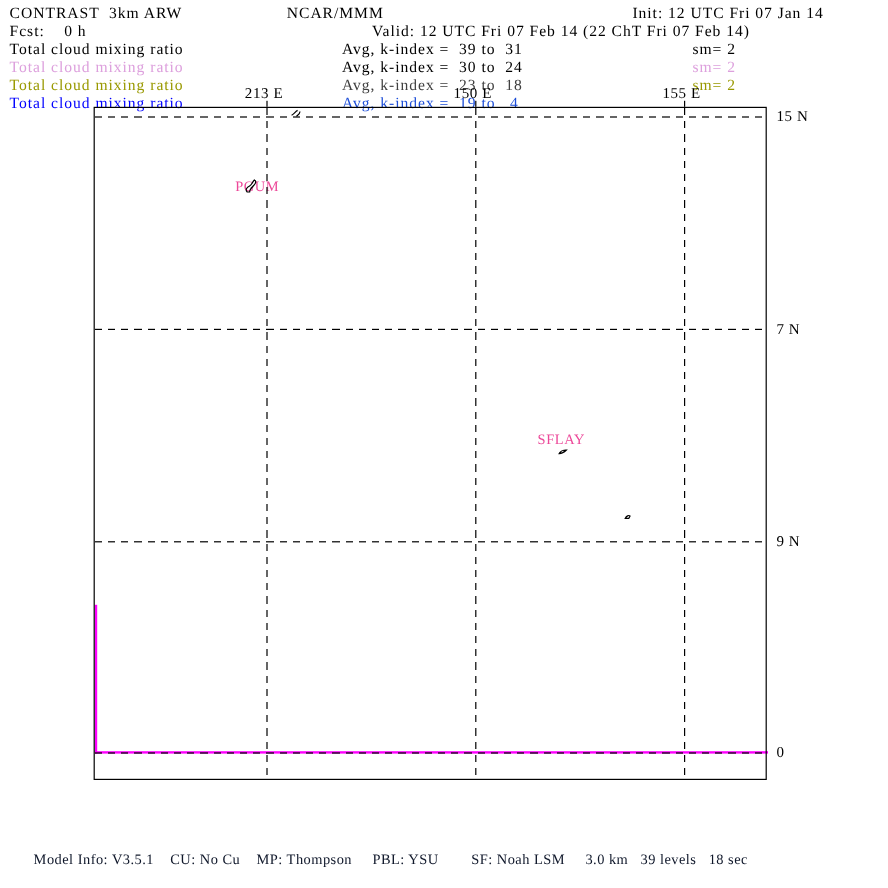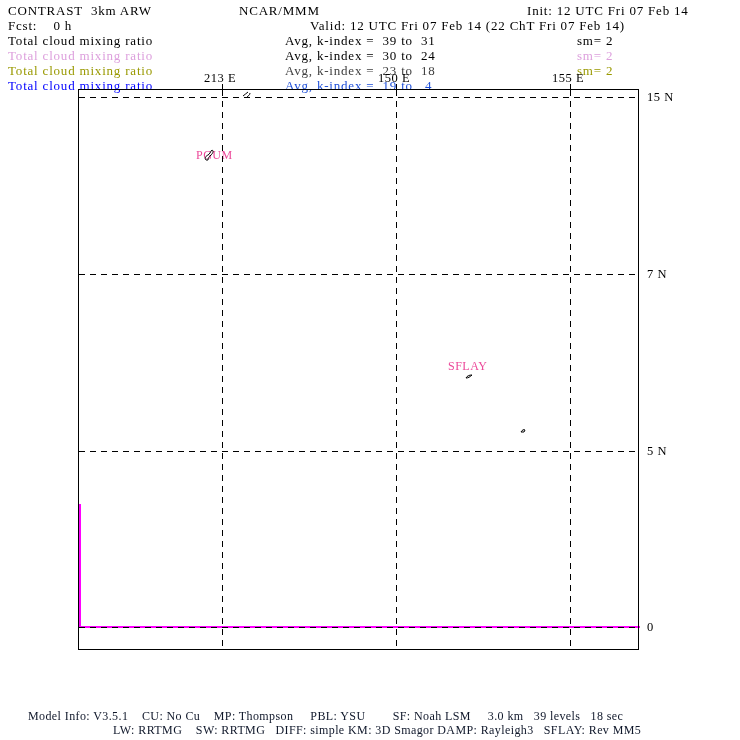--- a/index.html
+++ b/index.html
@@ -18,21 +18,21 @@
   .island{position:absolute;z-index:2;}
   .footer-line{position:absolute;white-space:pre;font-size:12px;letter-spacing:0.4px;line-height:12px;color:#0f172a;z-index:1;}
 </style>
 </head>
 <body>
 
 <div class="canvas">
 
   <span class="t" style="left:8px;top:4px;">CONTRAST  3km ARW</span>
   <span class="t" style="left:239px;top:4px;">NCAR/MMM</span>
-  <span class="t" style="left:527px;top:4px;">Init: 12 UTC Fri 07 Feb 14</span>
+  <span class="t" style="left:527px;top:4px;">Init: 12 UTC Fri 07 Jan 14</span>
 
   <span class="t" style="left:8px;top:19px;">Fcst:    0 h</span>
   <span class="t" style="left:310px;top:19px;">Valid: 12 UTC Fri 07 Feb 14 (22 ChT Fri 07 Feb 14)</span>
 
   <span class="t" style="left: 8px; top: 34px; color: rgb(0, 0, 0);">Total cloud mixing ratio</span>
   <span class="t" style="left: 285px; top: 34px; color: rgb(0, 0, 0);">Avg, k-index =  39 to  31</span>
   <span class="t" style="left: 577px; top: 34px; color: rgb(0, 0, 0);">sm= 2</span>
 
   <span class="t" style="left: 8px; top: 49px; color: rgb(221, 160, 221);">Total cloud mixing ratio</span>
   <span class="t" style="left: 285px; top: 49px; color: #000000;">Avg, k-index =  30 to  24</span>
@@ -59,21 +59,21 @@
   <div class="gl-v" style="left:396px;"></div>
   <div class="gl-v" style="left:570px;"></div>
 
   <div class="gl-h" style="top:97px;"></div>
   <div class="gl-h" style="top:274px;"></div>
   <div class="gl-h" style="top:451px;"></div>
   <div class="gl-h" style="top:627px;"></div>
 
   <span class="axis-label" style="left:647px;top:91px;">15 N</span>
   <span class="axis-label" style="left:647px;top:268px;">7 N</span>
-  <span class="axis-label" style="left:647px;top:445px;">5 N</span>
+  <span class="axis-label" style="left:647px;top:445px;">9 N</span>
   <span class="axis-label" style="left:647px;top:621px;">0</span>
 
   <span class="station" style="left:196px;top:149px;">PGUM</span>
   <span class="station" style="left:448px;top:360px;">SFLAY</span>
 
   <svg class="island" style="left:242px;top:91px;" width="9" height="7">
     <path d="M1,5 C3,4 4,2 6,1 M5,6 C6,5 8,4 8,2" stroke="#000" stroke-width="1" fill="none"></path>
   </svg>
   <svg class="island" style="left:203px;top:149px;" width="14" height="13">
     <path d="M3,11 C1,9 3,7 5,6 C7,5 7,3 9,1 C11,2 10,4 8,6 C6,8 5,9 5,11 Z" stroke="#000" stroke-width="1" fill="none"></path>
@@ -82,15 +82,14 @@
     <path d="M1,5 C2,3 4,2 7,2 C5,4 3,5 1,5 Z" stroke="#000" stroke-width="1" fill="none"></path>
   </svg>
   <svg class="island" style="left:520px;top:428px;" width="7" height="6">
     <path d="M1,4 C2,2 4,1 5,2 L4,4 Z" stroke="#000" stroke-width="1" fill="none"></path>
   </svg>
 
   <div class="trace" style="left:79px;top:504px;width:2px;height:124px;background:#FF00FF;"></div>
   <div class="trace" style="left:79px;top:626px;width:561px;height:2px;background:#FF00FF;"></div>
 
   <span class="footer-line" style="left:28px;top:710px;">Model Info: V3.5.1    CU: No Cu    MP: Thompson     PBL: YSU        SF: Noah LSM     3.0 km   39 levels   18 sec</span>
-  <span class="footer-line" style="left:113px;top:724px;">LW: RRTMG    SW: RRTMG   DIFF: simple KM: 3D Smagor DAMP: Rayleigh3   SFLAY: Rev MM5</span>
 
 </div>
 
 </body></html>

